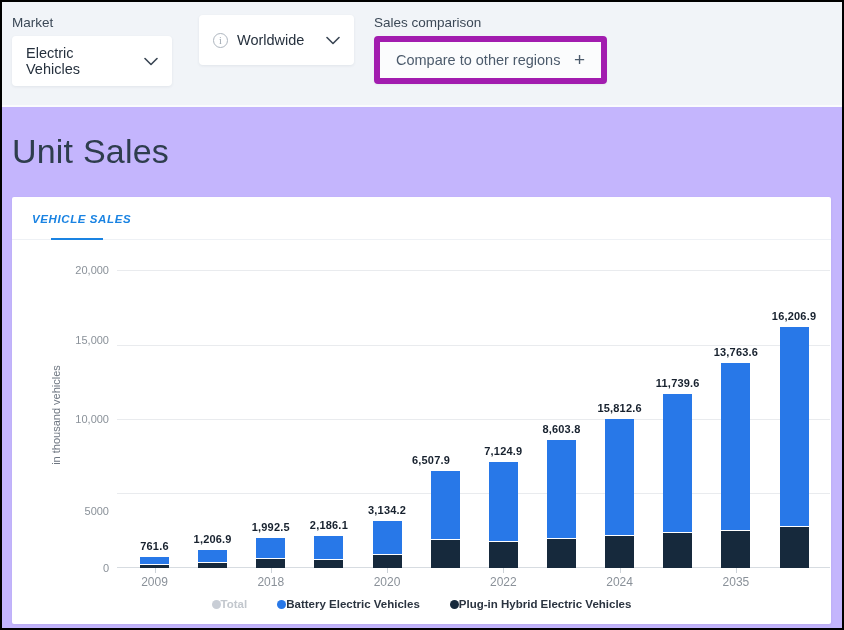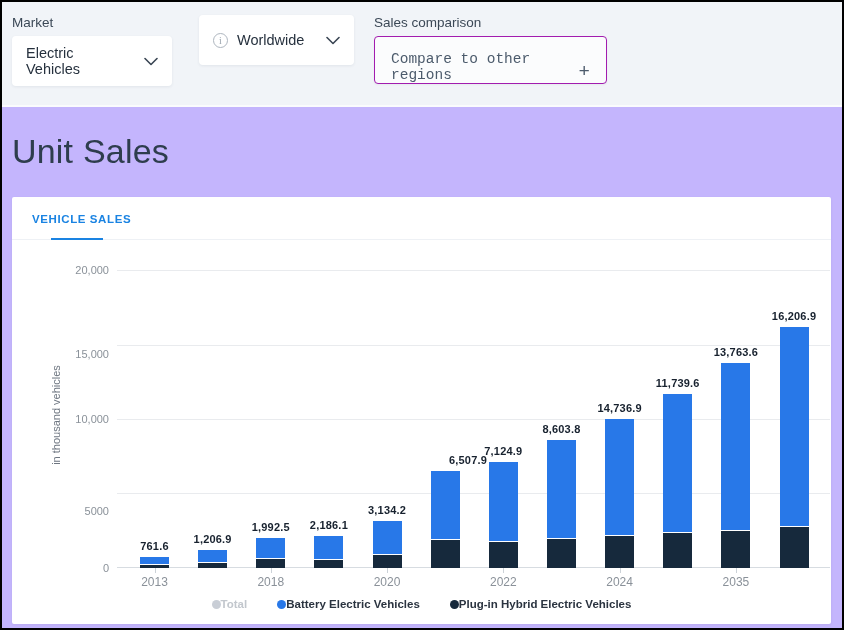--- a/index.html
+++ b/index.html
@@ -22,41 +22,41 @@
     padding:0 14px; cursor:pointer;
   }
   .selectbox .value{ font-size:14.5px; color:#26313e; }
   .chev{ margin-left:14px; display:inline-flex; }
   .info-dot{
     width:15px; height:15px; border:1px solid #aeb6bf; border-radius:50%;
     color:#9aa4ae; font-size:10px; line-height:13px; text-align:center;
     margin-right:9px; flex:0 0 auto; font-family:"Liberation Serif",serif;
   }
   .compare-btn{
-    display:flex; align-items:flex-end; height:48px; background:#fbfcfd;
-    border:1px solid #a21caf; border-radius:4px; padding:0 16px;
-    cursor:pointer; box-shadow:0 1px 2px rgba(40,55,80,.05);font-family:Liberation Mono, monospace;
+    display:flex; align-items:center; height:48px; background:#fbfcfd;
+    border:6px solid #a21caf; border-radius:4px; padding:0 16px;
+    cursor:pointer; box-shadow:0 1px 2px rgba(40,55,80,.05);
   }
   .compare-btn .value{ font-size:14.5px; color:#4c5b6c; }
   .plus{ font-size:19px; color:#4c5b6c; margin-left:13px; font-weight:400; }
   .f-market{ left:10px; }  .f-market .selectbox{ width:160px; justify-content:space-between; }
   .f-region{ left:197px; } .f-region .selectbox{ width:155px; }
   .f-region .chev{ margin-left:auto; }
   .f-compare{ left:372px; } .f-compare .compare-btn{ width:233px; justify-content:space-between; }
   
   .page-title{
     position:absolute; left:10px; top:130px; font-size:34px; font-weight:400;
     color:#2e3d4d; letter-spacing:.2px;
   }
   
   .card{
     position:absolute; left:10px; top:195px; width:819px; height:427px;
     background:#fff; border-radius:2px; box-shadow:0 1px 3px rgba(30,40,60,.07);
   }
-  .tabrow{ position:relative; height:43px; border-bottom:1px solid #eef1f5; }
+  .tabrow{ position:relative; height:43px; border-bottom:1px solid #eef1f5;font-style:italic; }
   .tab{
     position:absolute; left:20px; top:16px; font-size:11.5px; font-weight:700;
     letter-spacing:.6px; color:#1a83e2; cursor:pointer;
   }
   .tab-underline{
     position:absolute; left:39px; top:41px; width:52px; height:2px; background:#1a83e2;
   }
   
   .chart{ position:absolute; inset:0; }
   .gridline{ position:absolute; left:105px; width:713px; height:1px; background:#e9ebee; }
@@ -138,30 +138,30 @@
     </div>
     <div class="chart" id="chart">
       <div class="ylabel">in thousand vehicles</div>
     <div class="axisline" style="top: 370px;"></div>
         <div class="ytick" style="top: 364.5px;">0</div>
         <div class="gridline" style="top: 296.2px;"></div>
         <div class="ytick" style="top: 290.2px; margin-top: 18px;">5000</div>
         <div class="gridline" style="top: 221.9px;"></div>
         <div class="ytick" style="top: 215.9px;">10,000</div>
         <div class="gridline" style="top: 147.6px;"></div>
-        <div class="ytick" style="top: 151px;">15,000</div>
+        <div class="ytick" style="top: 137px;">15,000</div>
         <div class="gridline" style="top: 73.3px;"></div>
         <div class="ytick" style="top: 67.3px;">20,000</div>
         <div class="bar" style="left: 128px; top: 359.5px; height: 11px;">
           <div class="seg-bev" style="background: rgb(40, 120, 232);"></div>
           <div class="seg-phev" style="background: rgb(22, 41, 60); height: 4px;"></div>
         </div>
         <div class="bar-label" style="left: 102.5px; top: 342.5px;">761.6</div>
         <div class="xtickmark" style="left: 142.5px; top: 371px;"></div>
-        <div class="xticklabel" style="left: 120.5px; top: 377.5px;">2013</div>
+        <div class="xticklabel" style="left: 120.5px; top: 377.5px;">2009</div>
         <div class="bar" style="left: 186.14px; top: 352.5px; height: 18px;">
           <div class="seg-bev" style="background: rgb(40, 120, 232);"></div>
           <div class="seg-phev" style="background: rgb(22, 41, 60); height: 6px;"></div>
         </div>
         <div class="bar-label" style="left: 160.64px; top: 335.5px;">1,206.9</div>
         <div class="bar" style="left: 244.28px; top: 340.5px; height: 30px;">
           <div class="seg-bev" style="background: rgb(40, 120, 232);"></div>
           <div class="seg-phev" style="background: rgb(22, 41, 60); height: 10px;"></div>
         </div>
         <div class="bar-label" style="left: 218.78px; top: 323.5px;">1,992.5</div>
@@ -176,38 +176,38 @@
           <div class="seg-bev" style="background: rgb(40, 120, 232);"></div>
           <div class="seg-phev" style="background: rgb(22, 41, 60); height: 14px;"></div>
         </div>
         <div class="bar-label" style="left: 335.06px; top: 306.5px;">3,134.2</div>
         <div class="xtickmark" style="left: 375.06px; top: 371px;"></div>
         <div class="xticklabel" style="left: 353.06px; top: 377.5px;">2020</div>
         <div class="bar" style="left: 418.7px; top: 273.5px; height: 97px;">
           <div class="seg-bev" style="background: rgb(40, 120, 232);"></div>
           <div class="seg-phev" style="background: rgb(22, 41, 60); height: 29px;"></div>
         </div>
-        <div class="bar-label" style="left: 416px; top: 256.5px;">6,507.9</div>
+        <div class="bar-label" style="left: 379px; top: 256.5px;">6,507.9</div>
         <div class="bar" style="left: 476.84px; top: 264.5px; height: 106px;">
           <div class="seg-bev" style="background: rgb(40, 120, 232);"></div>
           <div class="seg-phev" style="background: rgb(22, 41, 60); height: 27px;"></div>
         </div>
         <div class="bar-label" style="left: 451.34px; top: 247.5px;">7,124.9</div>
         <div class="xtickmark" style="left: 491.34px; top: 371px;"></div>
         <div class="xticklabel" style="left: 469.34px; top: 377.5px;">2022</div>
         <div class="bar" style="left: 534.98px; top: 242.5px; height: 128px;">
           <div class="seg-bev" style="background: rgb(40, 120, 232);"></div>
           <div class="seg-phev" style="background: rgb(22, 41, 60); height: 30px;"></div>
         </div>
         <div class="bar-label" style="left: 509.48px; top: 225.5px;">8,603.8</div>
         <div class="bar" style="left: 593.12px; top: 221.5px; height: 149px;">
           <div class="seg-bev" style="background: rgb(40, 120, 232);"></div>
           <div class="seg-phev" style="background: rgb(22, 41, 60); height: 33px;"></div>
         </div>
-        <div class="bar-label" style="left: 567.62px; top: 204.5px;">14,736.9</div>
+        <div class="bar-label" style="left: 567.62px; top: 204.5px;">15,812.6</div>
         <div class="xtickmark" style="left: 607.62px; top: 371px;"></div>
         <div class="xticklabel" style="left: 585.62px; top: 377.5px;">2024</div>
         <div class="bar" style="left: 651.26px; top: 196.5px; height: 174px;">
           <div class="seg-bev" style="background: rgb(40, 120, 232);"></div>
           <div class="seg-phev" style="background: rgb(22, 41, 60); height: 36px;"></div>
         </div>
         <div class="bar-label" style="left: 625.76px; top: 179.5px;">11,739.6</div>
         <div class="bar" style="left: 709.4px; top: 165.5px; height: 205px;">
           <div class="seg-bev" style="background: rgb(40, 120, 232);"></div>
           <div class="seg-phev" style="background: rgb(22, 41, 60); height: 38px;"></div>

